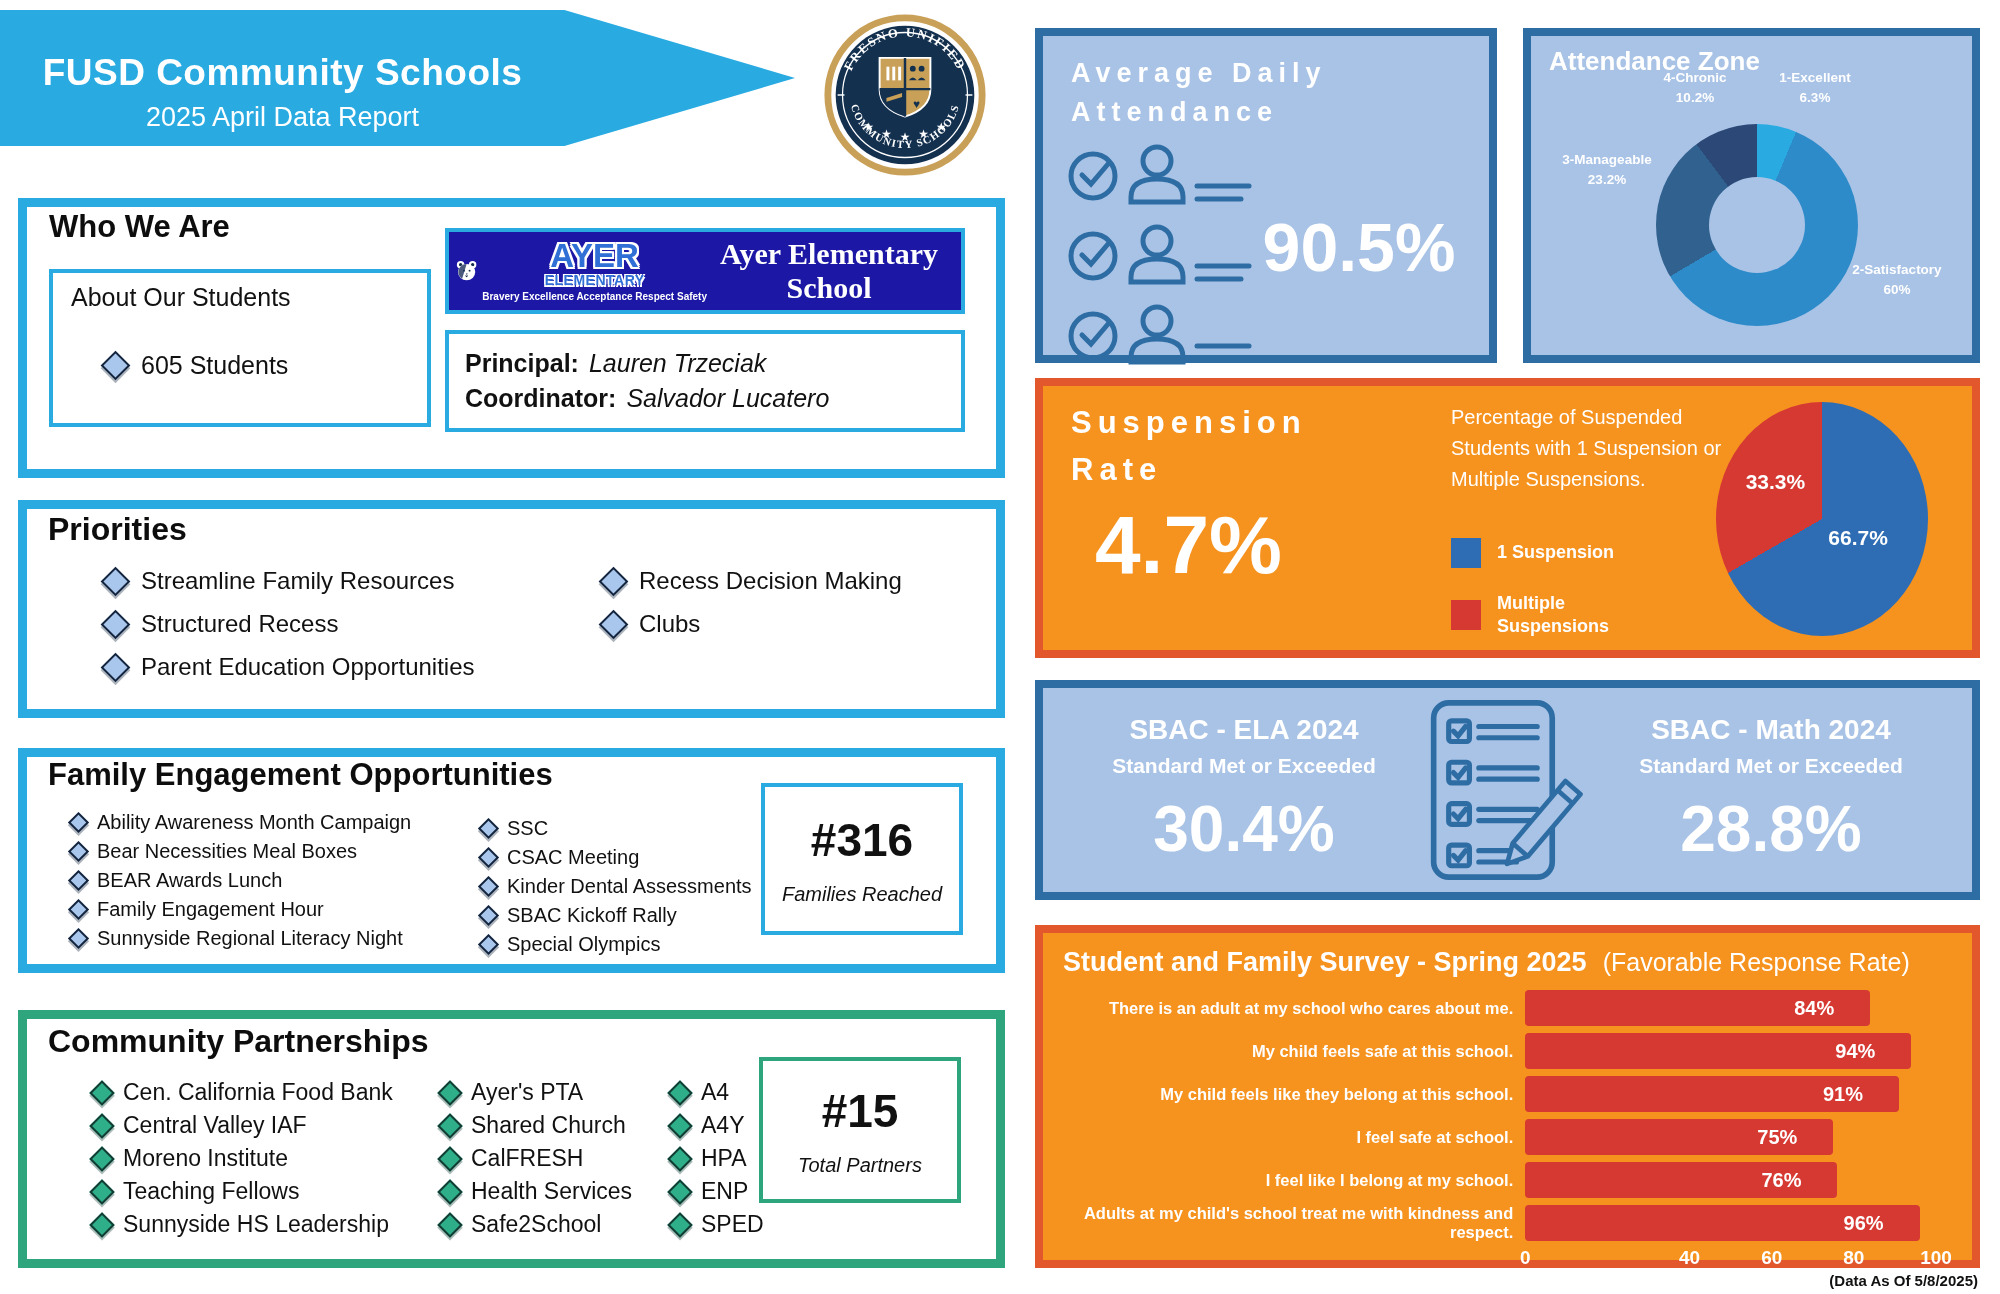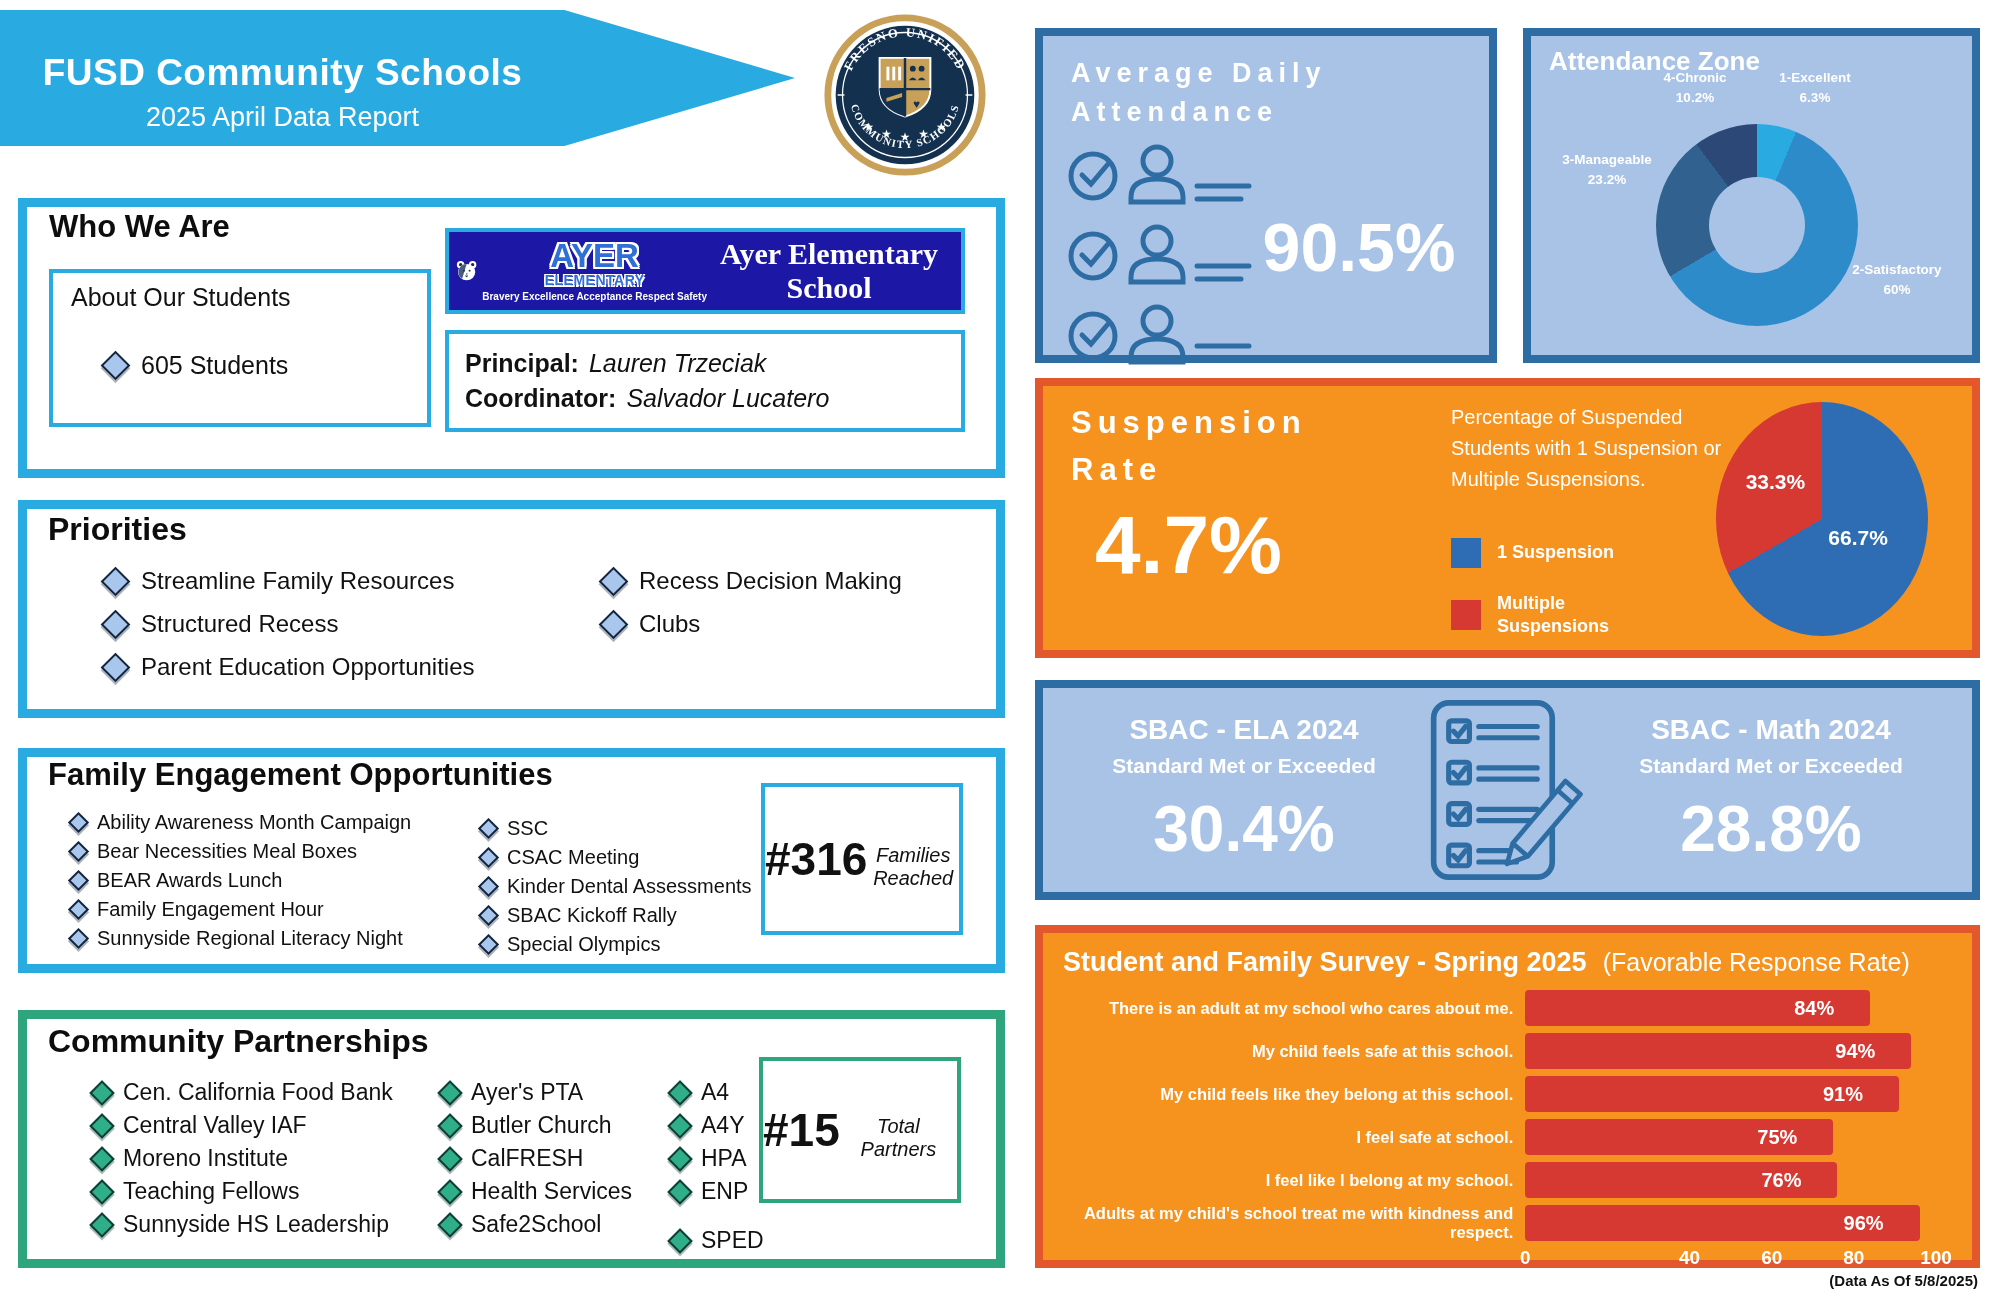--- a/index.html
+++ b/index.html
@@ -59,21 +59,21 @@
   
   .sec-family { top:748px; height:225px; }
   .sec-family h2 { left:21px; top:0px; font-size:31px; }
   .sec-family .li { font-size:20px; }
 
   
   .sec-partners { top:1010px; height:258px; }
   .sec-partners h2 { left:21px; top:4px; font-size:32px; }
   .sec-partners .li { font-size:23px; }
 
-  .stat-box { position:absolute; border:4px solid #29ABE2; background:#fff; display:flex; flex-direction:row;
+  .stat-box { position:absolute; border:4px solid #29ABE2; background:#fff; display:flex; flex-direction:column;
     align-items:center; justify-content:center; text-align:center; }
   .stat-box.green { border-color:#2EA57D; }
   .stat-value { font-size:46px; font-weight:800; color:#111; }
   .stat-label { font-size:20px; font-style:italic; color:#111; margin-top:16px; }
 
   
   .panel-blue { position:absolute; background:#A9C3E6; border:8px solid #2E6DA4; }
   .panel-orange { position:absolute; background:#F6921E; border:8px solid #E2572B; }
 
   
@@ -322,21 +322,21 @@
     <div class="li" style="left:50px; top:192px;">
         <span class="diamond green d19"></span>
         <span>Sunnyside HS Leadership</span>
       </div>
     <div class="li" style="left:398px; top:60px;">
         <span class="diamond green d19"></span>
         <span>Ayer's PTA</span>
       </div>
     <div class="li" style="left:398px; top:93px;">
         <span class="diamond green d19"></span>
-        <span>Butler Church</span>
+        <span>Shared Church</span>
       </div>
     <div class="li" style="left:398px; top:126px;">
         <span class="diamond green d19"></span>
         <span>CalFRESH</span>
       </div>
     <div class="li" style="left:398px; top:159px;">
         <span class="diamond green d19"></span>
         <span>Health Services</span>
       </div>
     <div class="li" style="left:398px; top:192px;">
@@ -352,21 +352,21 @@
         <span>A4Y</span>
       </div>
     <div class="li" style="left:628px; top:126px;">
         <span class="diamond green d19"></span>
         <span>HPA</span>
       </div>
     <div class="li" style="left:628px; top:159px;">
         <span class="diamond green d19"></span>
         <span>ENP</span>
       </div>
-    <div class="li" style="left:628px; top:208px;">
+    <div class="li" style="left:628px; top:192px;">
         <span class="diamond green d19"></span>
         <span>SPED</span>
       </div>
     <div class="stat-box green" style="left:732px; top:38px; width:202px; height:146px;">
       <div class="stat-value">#15</div>
       <div class="stat-label">Total Partners</div>
     </div>
   </div>
 
   <div class="panel-blue ada">

